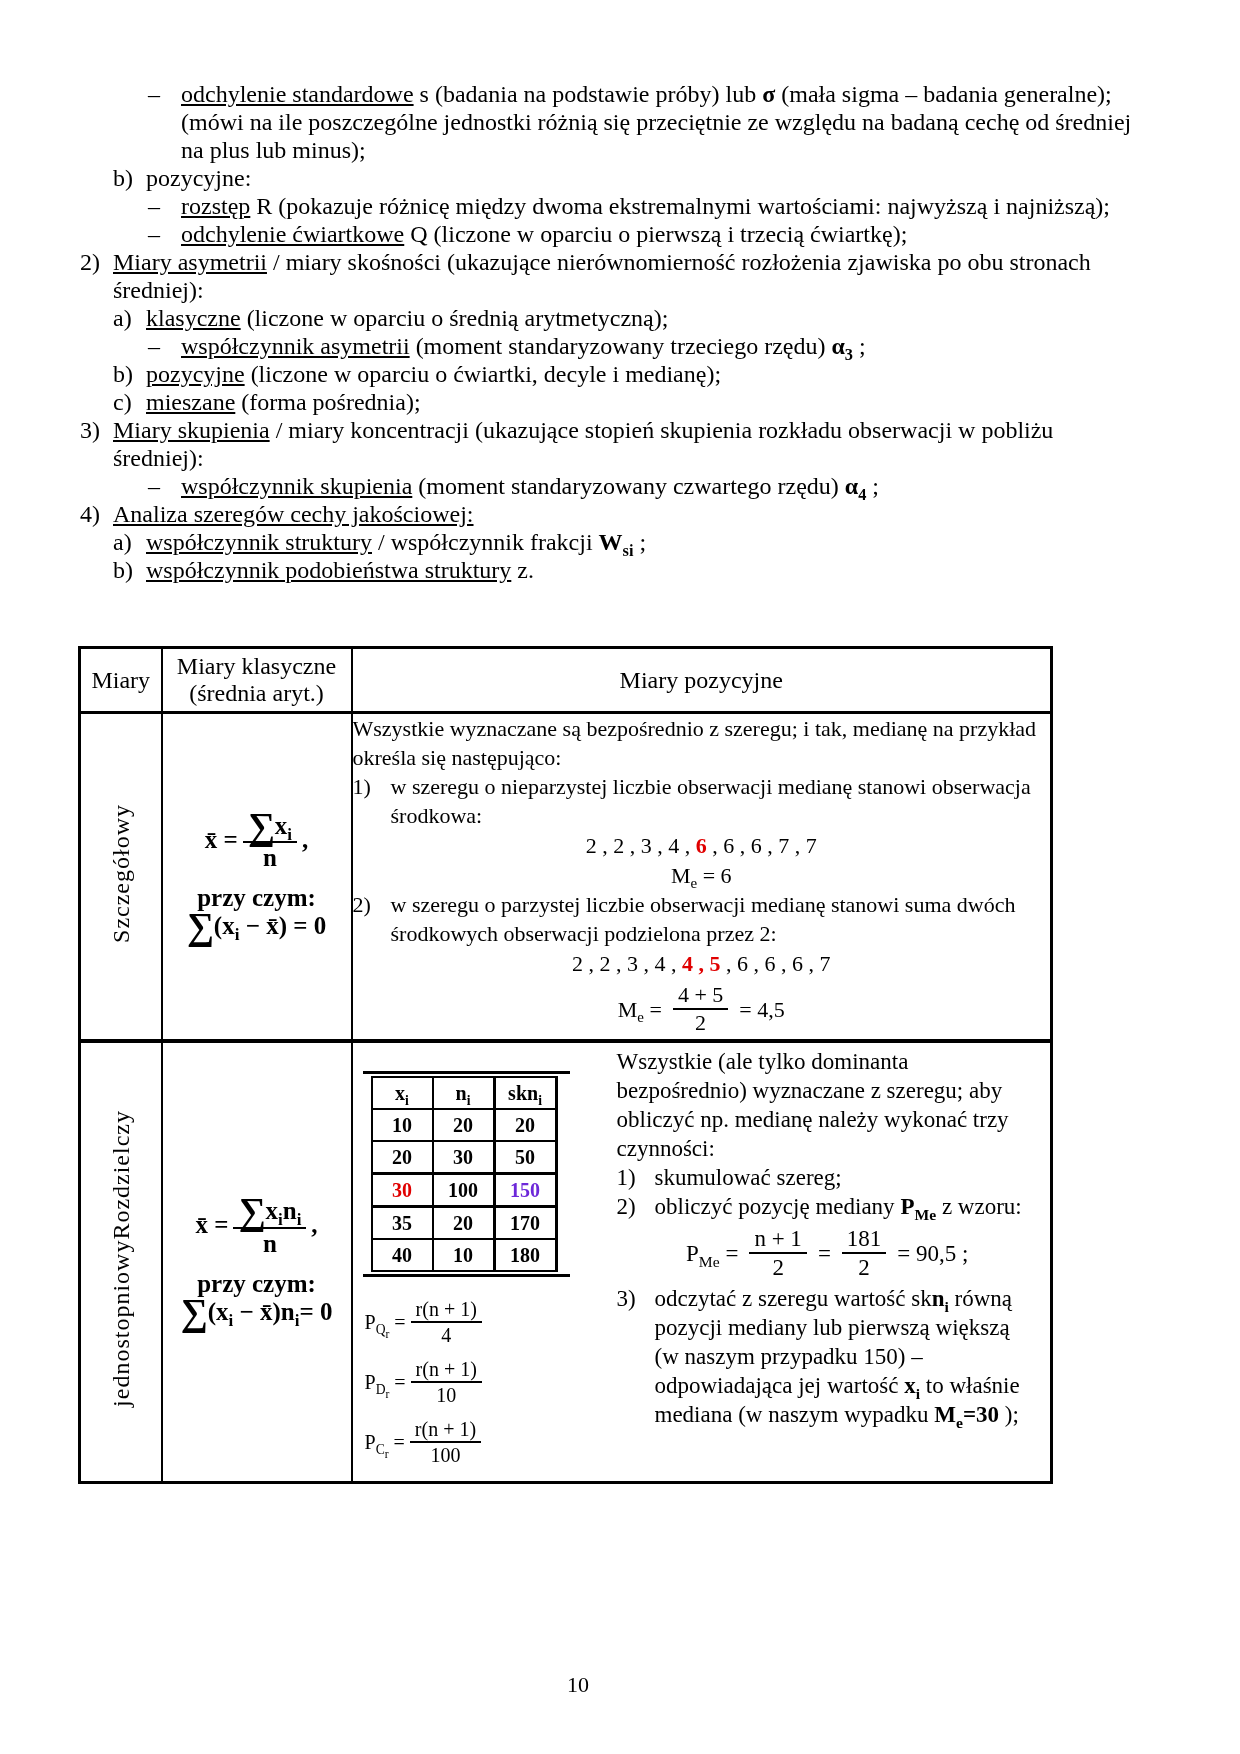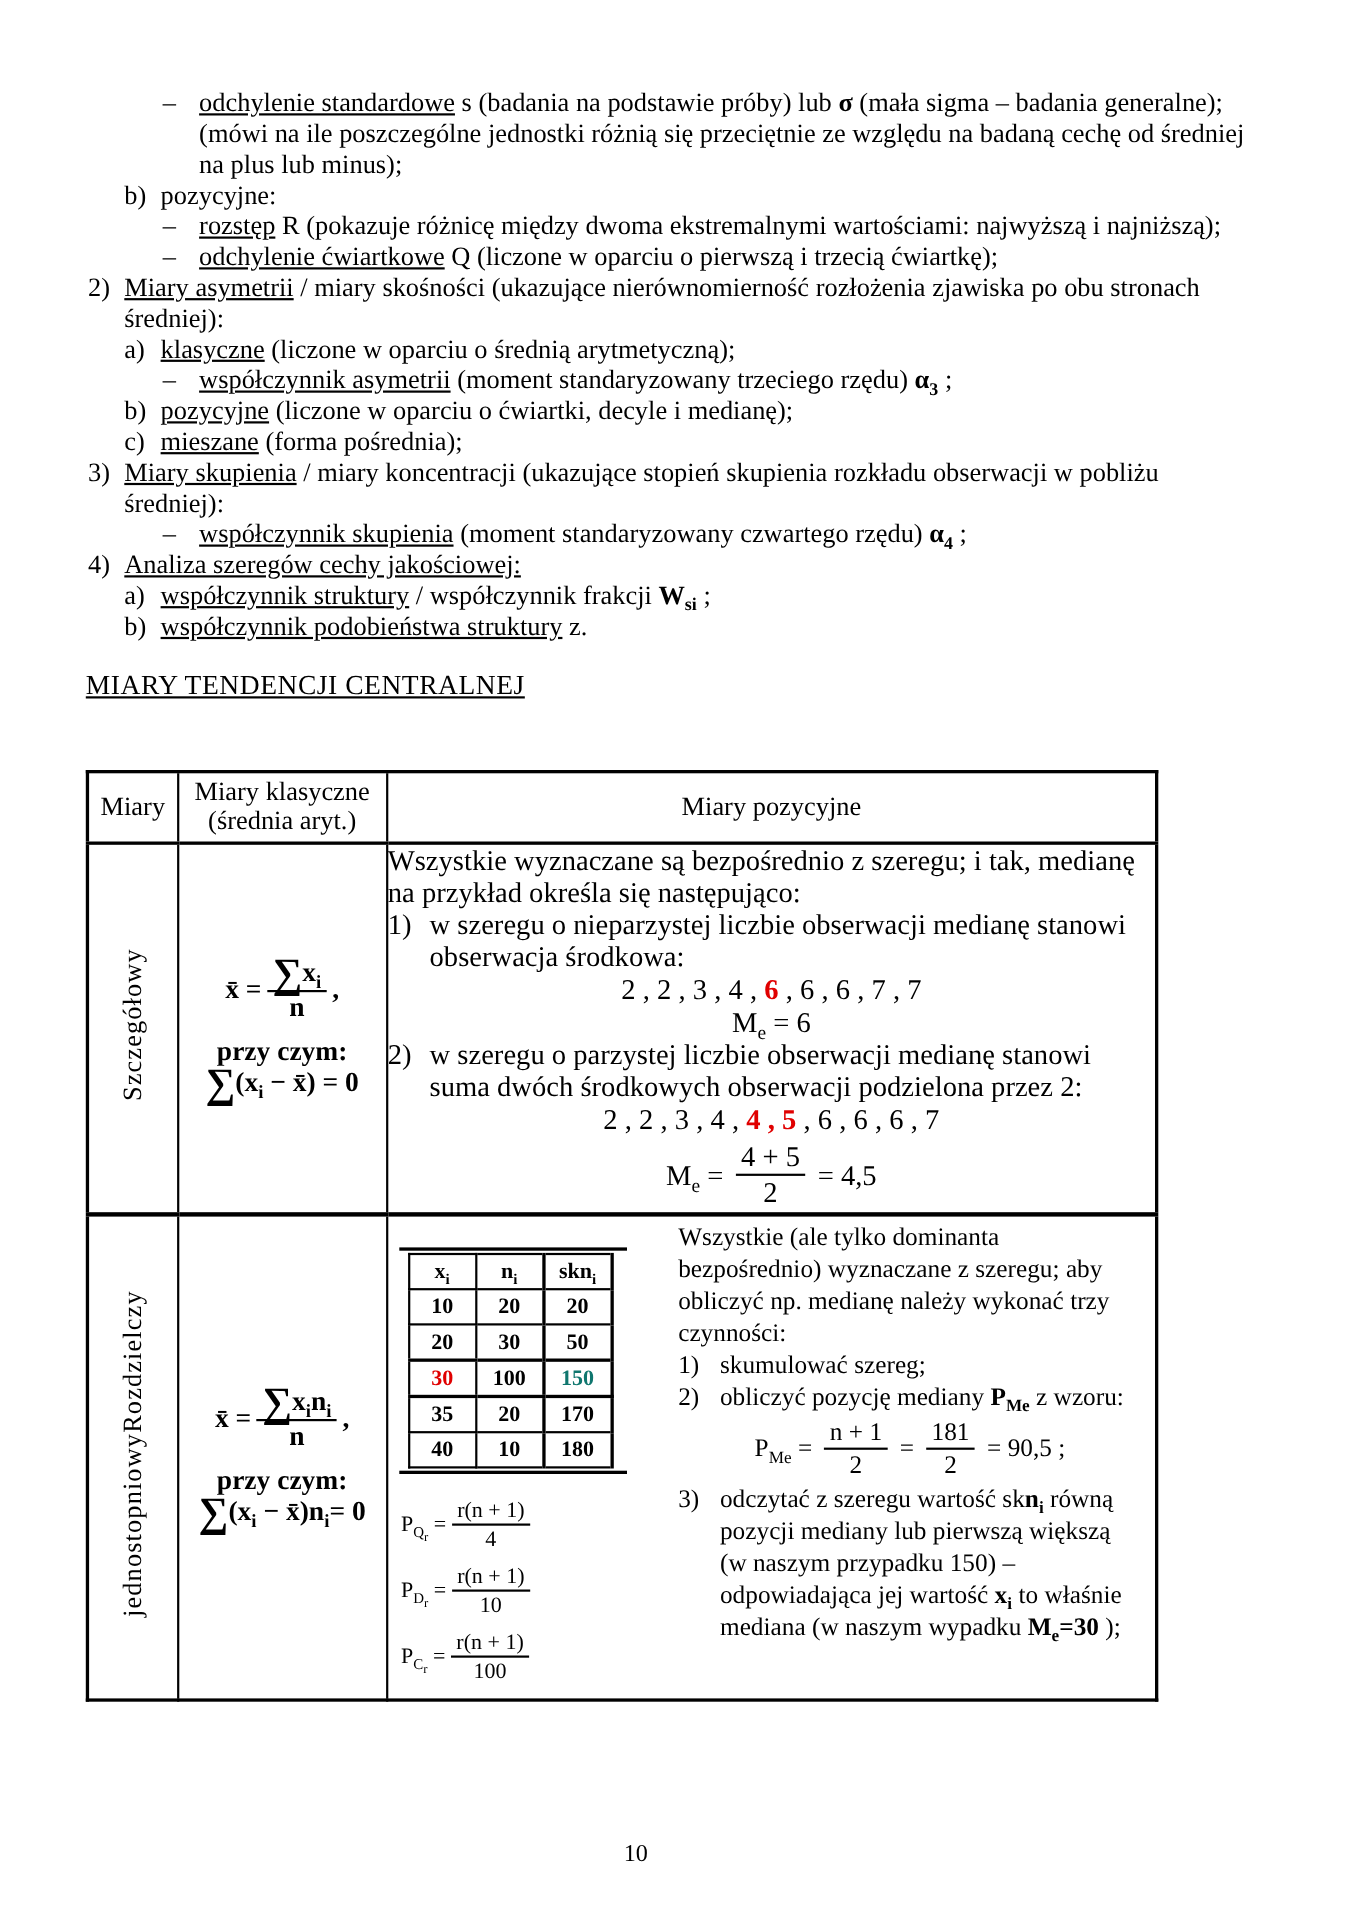--- a/index.html
+++ b/index.html
@@ -39,28 +39,28 @@
 
   .cform{text-align:center;font-weight:bold;font-size:25px;}
   .fl1,.fl2{white-space:nowrap;}
   .frac{display:inline-block;vertical-align:middle;text-align:center;margin:0 5px;}
   .frac .fn{display:block;border-bottom:2px solid #000;padding:0 5px;line-height:1.2;}
   .frac .fd{display:block;line-height:1.2;}
   .sum{font-size:38px;line-height:.8;vertical-align:-5px;font-weight:bold;}
   .przy{margin-top:12px;line-height:26px;}
 
   
-  .poz1{padding:5px 12px 0 12px;font-size:26px;line-height:29px;vertical-align:top;}
+  .poz1{padding:5px 12px 0 12px;font-size:22px;line-height:29px;vertical-align:top;}
   .mt td.vt{vertical-align:top;}
   .nli{display:flex;}
   .nli .m2{flex:0 0 38px;}
   .nli .tx{flex:1;}
   .seq{text-align:center;margin:1px 0;}
   .red{color:#e00000;font-weight:bold;}
-  .blue{color:#0f766e;font-weight:bold;}
+  .blue{color:#6d28d9;font-weight:bold;}
   .meline{text-align:center;}
   .eqline{display:flex;justify-content:center;align-items:center;gap:6px;margin:4px 0 2px;}
 
   
   .r2wrap{display:flex;align-items:flex-start;}
   .r2left{flex:0 0 248px;padding:28px 0 0 10px;}
   .itwrap{border-top:3px solid #000;border-bottom:3px solid #000;display:inline-block;
           padding:2px 12px 2px 8px;}
   .it{border-collapse:collapse;}
   .it th,.it td{border:2px solid #000;font-weight:bold;text-align:center;
@@ -129,21 +129,20 @@
     </div>
     <div class="li l2">
       <span class="m">a)</span>
       <span class="tx"><span class="u">współczynnik struktury</span><span> / współczynnik frakcji </span><span class="var"><span>W</span><sub>si</sub></span><span> ;</span></span>
     </div>
     <div class="li l2">
       <span class="m">b)</span>
       <span class="tx"><span class="u">współczynnik podobieństwa struktury</span><span> z.</span></span>
     </div>
 
-    <div class="heading">MIARY TENDENCJI CENTRALNEJ</div>
 
     <table class="mt">
       <colgroup>
           <col style="width:82px">
           <col style="width:190px">
           <col style="width:700px">
         </colgroup>
       <thead>
         <tr>
           <th class="c1">Miary</th>

